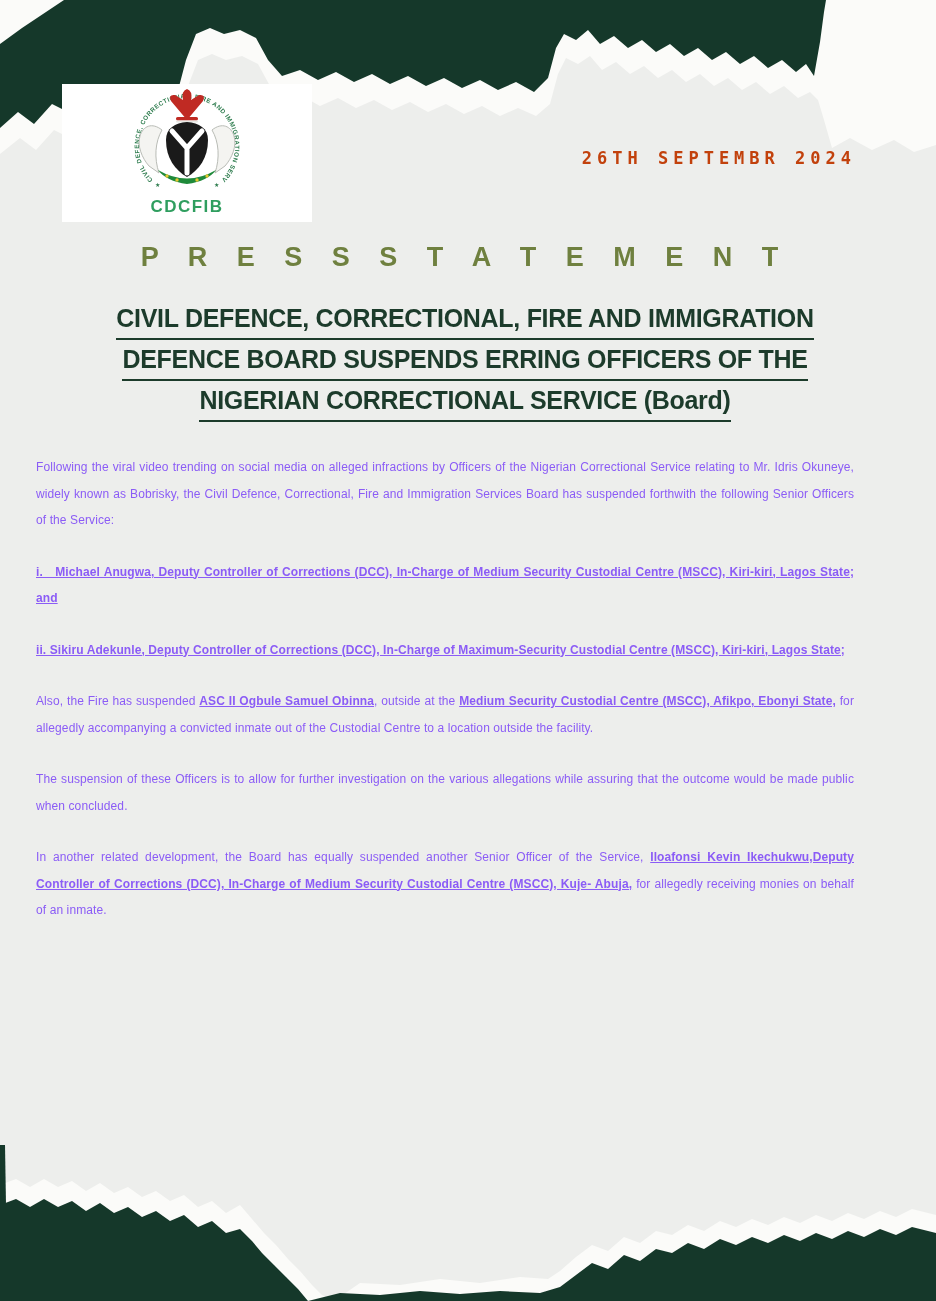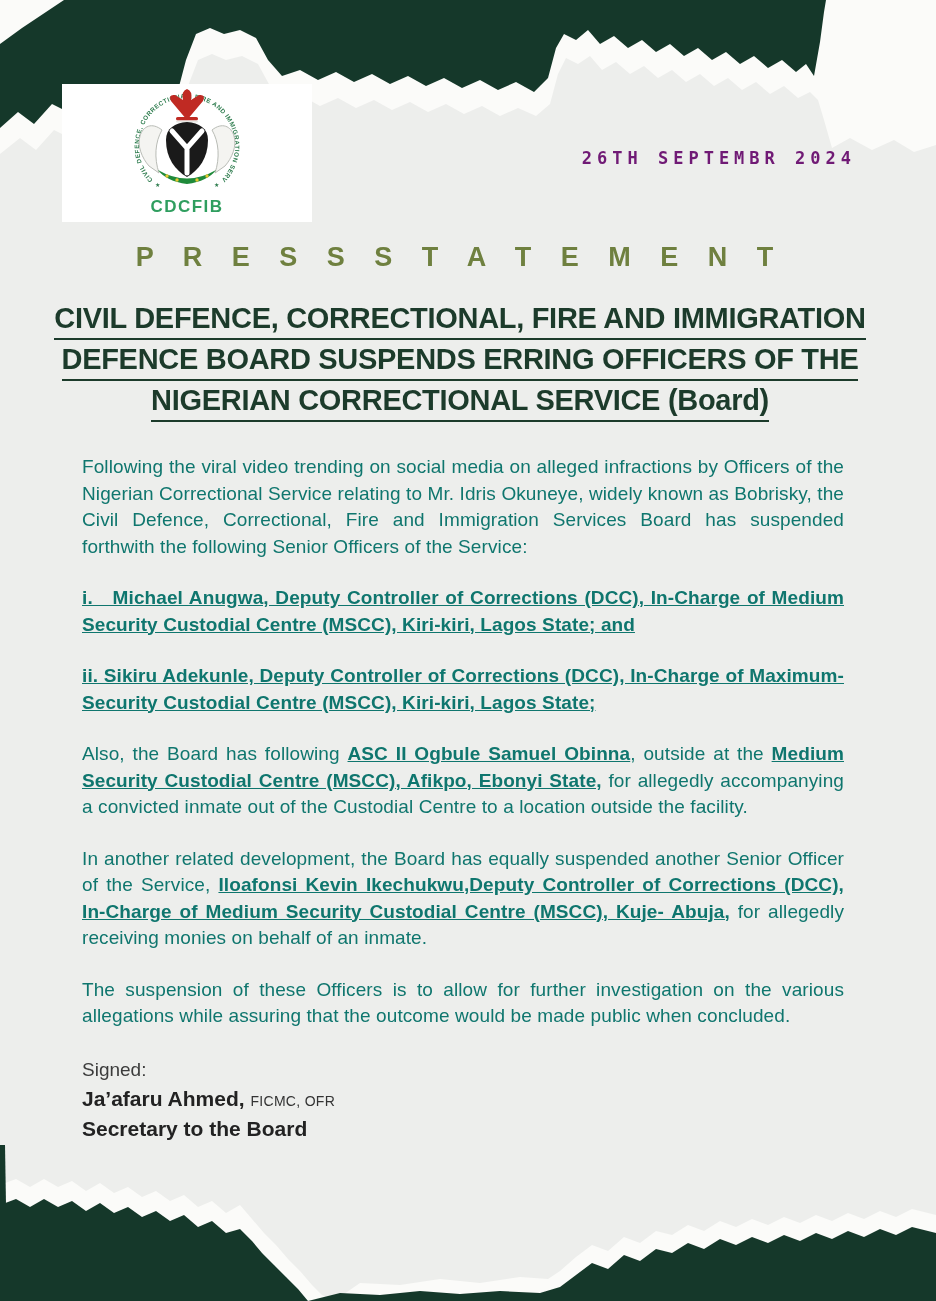--- a/index.html
+++ b/index.html
@@ -8,32 +8,32 @@
 
   .torn{position:absolute;left:0;display:block;}
   .torn-top{top:0;}
   .torn-bottom{top:1141px;}
 
   .logo-box{position:absolute;left:62px;top:84px;width:250px;height:138px;background:#ffffff;}
   .logo-box svg{display:block;width:250px;height:138px;}
 
   .date{position:absolute;top:148px;right:80px;
         font-family:"DejaVu Sans Mono",monospace;font-weight:bold;
-        font-size:17px;letter-spacing:5px;color:#701a75;white-space:nowrap;}
+        font-size:17px;letter-spacing:5px;color:#c2410c;white-space:nowrap;}
 
-  .content{position:absolute;top:242px;left:0;right:16px;}
+  .content{position:absolute;top:242px;left:0;right:6px;}
 
   .press-heading{text-align:center;margin:0 0 26px 0;
         font-size:27px;font-weight:800;letter-spacing:11px;color:#6f803f;}
 
   .doc-title{margin:0 0 32px 0;text-align:center;color:#1c3b2b;
-        font-size:29px;font-weight:800;line-height:38px;letter-spacing:-0.3px;}
+        font-size:25px;font-weight:800;line-height:38px;letter-spacing:-0.3px;}
   .doc-title .tline{display:inline-block;border-bottom:2.5px solid #1c3b2b;padding-bottom:1px;}
 
-  .bodytext{padding:0 76px 0 82px;color:#0f766e;font-size:19px;line-height:26.5px;}
+  .bodytext{padding:0 76px 0 36px;color:#8b5cf6;font-size:12px;line-height:26.5px;}
   .para{margin:0 0 25px 0;text-align:justify;letter-spacing:0.1px;}
   .b{font-weight:bold;text-decoration:underline;}
 
   .signature{padding:4px 76px 0 82px;color:#2e2e2e;}
   .sig-signed{font-size:19px;color:#3c3c3c;margin:0 0 6px 0;}
   .sig-nameline{font-size:21px;margin:0 0 6px 0;}
   .sig-name{font-weight:bold;color:#222;}
   .sig-cred{font-size:14px;color:#333;letter-spacing:0.3px;}
   .sig-role{font-size:21px;font-weight:bold;color:#222;margin:0;}
 </style>
@@ -95,28 +95,20 @@
     <h2 class="doc-title">
       <span class="tline">CIVIL DEFENCE, CORRECTIONAL, FIRE AND IMMIGRATION</span><br>
       <span class="tline">DEFENCE BOARD SUSPENDS ERRING OFFICERS OF THE</span><br>
       <span class="tline">NIGERIAN CORRECTIONAL SERVICE (Board)</span>
     </h2>
 
     <div class="bodytext">
       <p class="para"><span>Following the viral video trending on social media on alleged infractions by Officers of the Nigerian Correctional Service relating to Mr. Idris Okuneye, widely known as Bobrisky, the Civil Defence, Correctional, Fire and Immigration Services Board has suspended forthwith the following Senior Officers of the Service:</span></p>
       <p class="para"><span class="b">i.&nbsp;&nbsp;&nbsp;Michael Anugwa, Deputy Controller of Corrections (DCC), In-Charge of Medium Security Custodial Centre (MSCC), Kiri-kiri, Lagos State; and</span></p>
       <p class="para"><span class="b">ii. Sikiru Adekunle, Deputy Controller of Corrections (DCC), In-Charge of Maximum-Security Custodial Centre (MSCC), Kiri-kiri, Lagos State;</span></p>
-      <p class="para"><span>Also, the Board has following </span><span class="b">ASC II Ogbule Samuel Obinna</span><span>, outside at the </span><span class="b">Medium Security Custodial Centre (MSCC), Afikpo, Ebonyi State,</span><span> for allegedly accompanying a convicted inmate out of the Custodial Centre to a location outside the facility.</span></p>
+      <p class="para"><span>Also, the Fire has suspended </span><span class="b">ASC II Ogbule Samuel Obinna</span><span>, outside at the </span><span class="b">Medium Security Custodial Centre (MSCC), Afikpo, Ebonyi State,</span><span> for allegedly accompanying a convicted inmate out of the Custodial Centre to a location outside the facility.</span></p>
+      <p class="para"><span>The suspension of these Officers is to allow for further investigation on the various allegations while assuring that the outcome would be made public when concluded.</span></p>
       <p class="para"><span>In another related development, the Board has equally suspended another Senior Officer of the Service, </span><span class="b">Iloafonsi Kevin Ikechukwu,Deputy Controller of Corrections (DCC), In-Charge of Medium Security Custodial Centre (MSCC), Kuje- Abuja,</span><span> for allegedly receiving monies on behalf of an inmate.</span></p>
-      <p class="para"><span>The suspension of these Officers is to allow for further investigation on the various allegations while assuring that the outcome would be made public when concluded.</span></p>
     </div>
 
-    <div class="signature">
-      <p class="sig-signed">Signed:</p>
-      <p class="sig-nameline">
-        <span class="sig-name">Ja’afaru Ahmed,</span>
-        <span class="sig-cred">FICMC, OFR</span>
-      </p>
-      <p class="sig-role">Secretary to the Board</p>
-    </div>
 
   </div>
 </div>
 
 </body></html>

